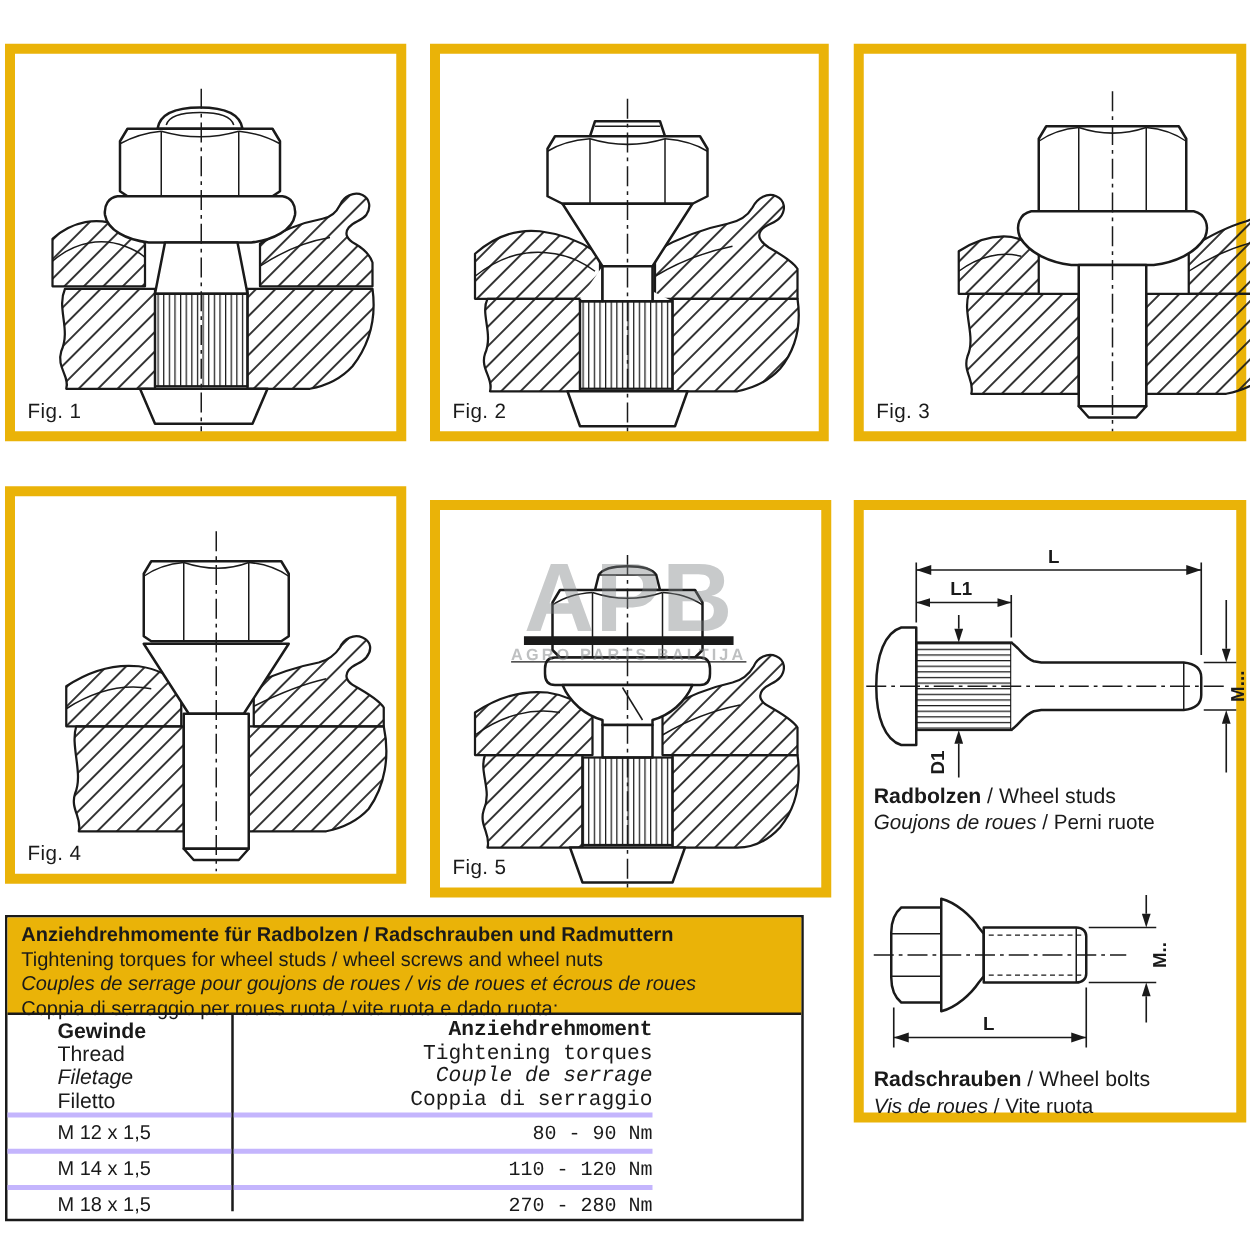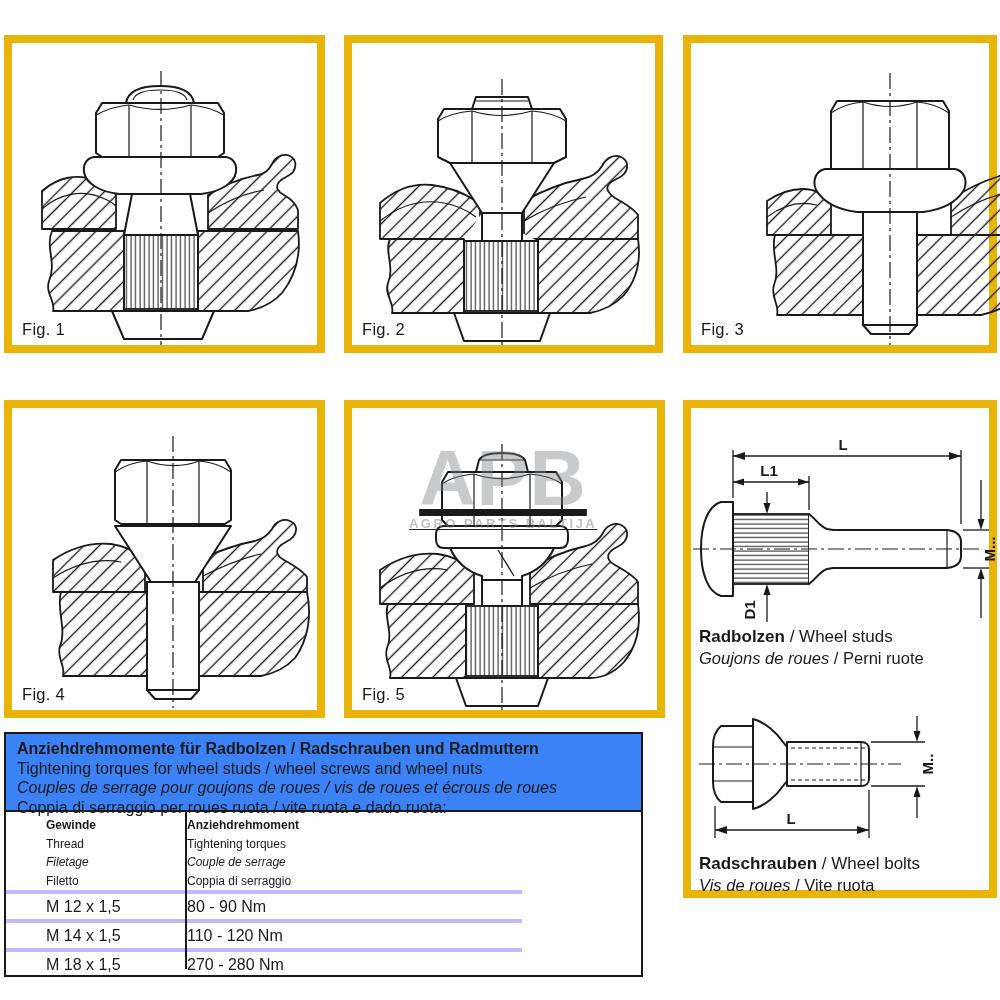--- a/index.html
+++ b/index.html
@@ -22,31 +22,31 @@
   
   .caption{position:absolute;left:8px;font-size:17px;white-space:nowrap;}
   .caption .b{font-weight:bold;}
   .caption .i{font-style:italic;}
   
   .watermark{position:absolute;left:408px;top:442px;width:190px;text-align:center;pointer-events:none;z-index:5;text-decoration:underline;}
   .wm-big{font-size:78px;font-weight:bold;letter-spacing:1px;line-height:72px;color:rgba(125,129,132,0.42);}
   .wm-small{font-size:13px;font-weight:bold;letter-spacing:2.5px;margin-top:2px;color:rgba(125,129,132,0.5);white-space:nowrap;}
   
   .torque-table{position:absolute;left:4px;top:732px;width:639px;height:245px;border:2px solid #1a1a1a;box-sizing:border-box;background:#fff;}
-  .tt-header{background:#3b82f6;border-bottom:2px solid #1a1a1a;padding:5px 11px 4px;box-sizing:border-box;height:78px;}
+  .tt-header{background:#eab308;border-bottom:2px solid #1a1a1a;padding:5px 11px 4px;box-sizing:border-box;height:78px;}
   .tt-header div{font-size:16px;line-height:19.5px;white-space:nowrap;}
   .tt-grid{display:flex;height:157px;}
   .tt-col1{width:181px;border-right:2px solid #1a1a1a;box-sizing:border-box;}
   .tt-col2{flex:1;}
   .tt-colhead{height:78px;box-sizing:border-box;padding-top:4px;}
-  .tt-colhead div{font-size:12px;line-height:18.5px;}
+  .tt-colhead div{font-size:17px;line-height:18.5px;}
   .tt-cell{height:29px;border-top:4px solid #c4b5fd;box-sizing:border-box;font-size:16px;line-height:26px;}
   .tt-col1 .tt-colhead,.tt-col1 .tt-cell{padding-left:40px;}
   .tt-col1 .tt-colhead{border-top:none;}
-  .tt-col2 .tt-colhead,.tt-col2 .tt-cell{width:335px;text-align:left;padding-left:0;}
+  .tt-col2 .tt-colhead,.tt-col2 .tt-cell{width:335px;text-align:right;padding-left:0;font-family:Liberation Mono, monospace;}
   .b{font-weight:bold;}
   .i{font-style:italic;}
   .r{font-weight:normal;font-style:normal;}
 </style>
 </head>
 <body>
 
 <div class="page">
 
   <svg width="0" height="0" style="position:absolute">
@@ -151,21 +151,21 @@
         <line class="t" x1="178" y1="59" x2="178" y2="126"></line>
         <path class="o" d="M86,126 C77,128 73,137 77,147 C85,160 101,167 118,169 L184,169 C201,167 217,160 225,147 C229,137 225,128 216,126 Z"></path>
         <rect class="o" x="124" y="169" width="54" height="113"></rect>
         <path class="o" d="M124,282 L132,291 L170,291 L178,282 Z"></path>
       </g>
       <line class="cl" x1="151" y1="30" x2="151" y2="302"></line>
     </svg>
     <div class="figlabel">Fig. 3</div>
   </div>
 
-  <div class="box" style="left:4px;top:383px;width:321px;height:318px;padding-left:15px;">
+  <div class="box" style="left:4px;top:372px;width:321px;height:318px;padding-left:15px;">
     <svg viewBox="0 0 317 314" width="317" height="314">
       <g>
         <path class="h" d="M26,152 C44,140 64,134 84,136 C98,138 110,144 118,152 L118,184 L26,184 Z"></path>
         <path class="t" d="M26,170 C48,156 72,150 94,154"></path>
         <path class="h" d="M176,150 C194,142 212,136 228,133 C236,131 241,127 245,121 C248,114 256,110 263,113 C270,116 271,123 266,129 C262,134 256,134 252,139 C248,144 251,149 257,152 C266,157 276,163 280,169 L280,184 L176,184 Z"></path>
         <path class="t" d="M176,168 C196,158 216,150 234,146"></path>
       </g>
       <g>
         <path class="h" d="M34,184 L120,184 L120,268 L36,268 C39,258 29,250 33,238 C40,222 29,200 34,184 Z"></path>
         <path class="h" d="M172,184 L280,184 C285,208 281,232 268,250 C257,262 244,266 234,268 L172,268 Z"></path>

